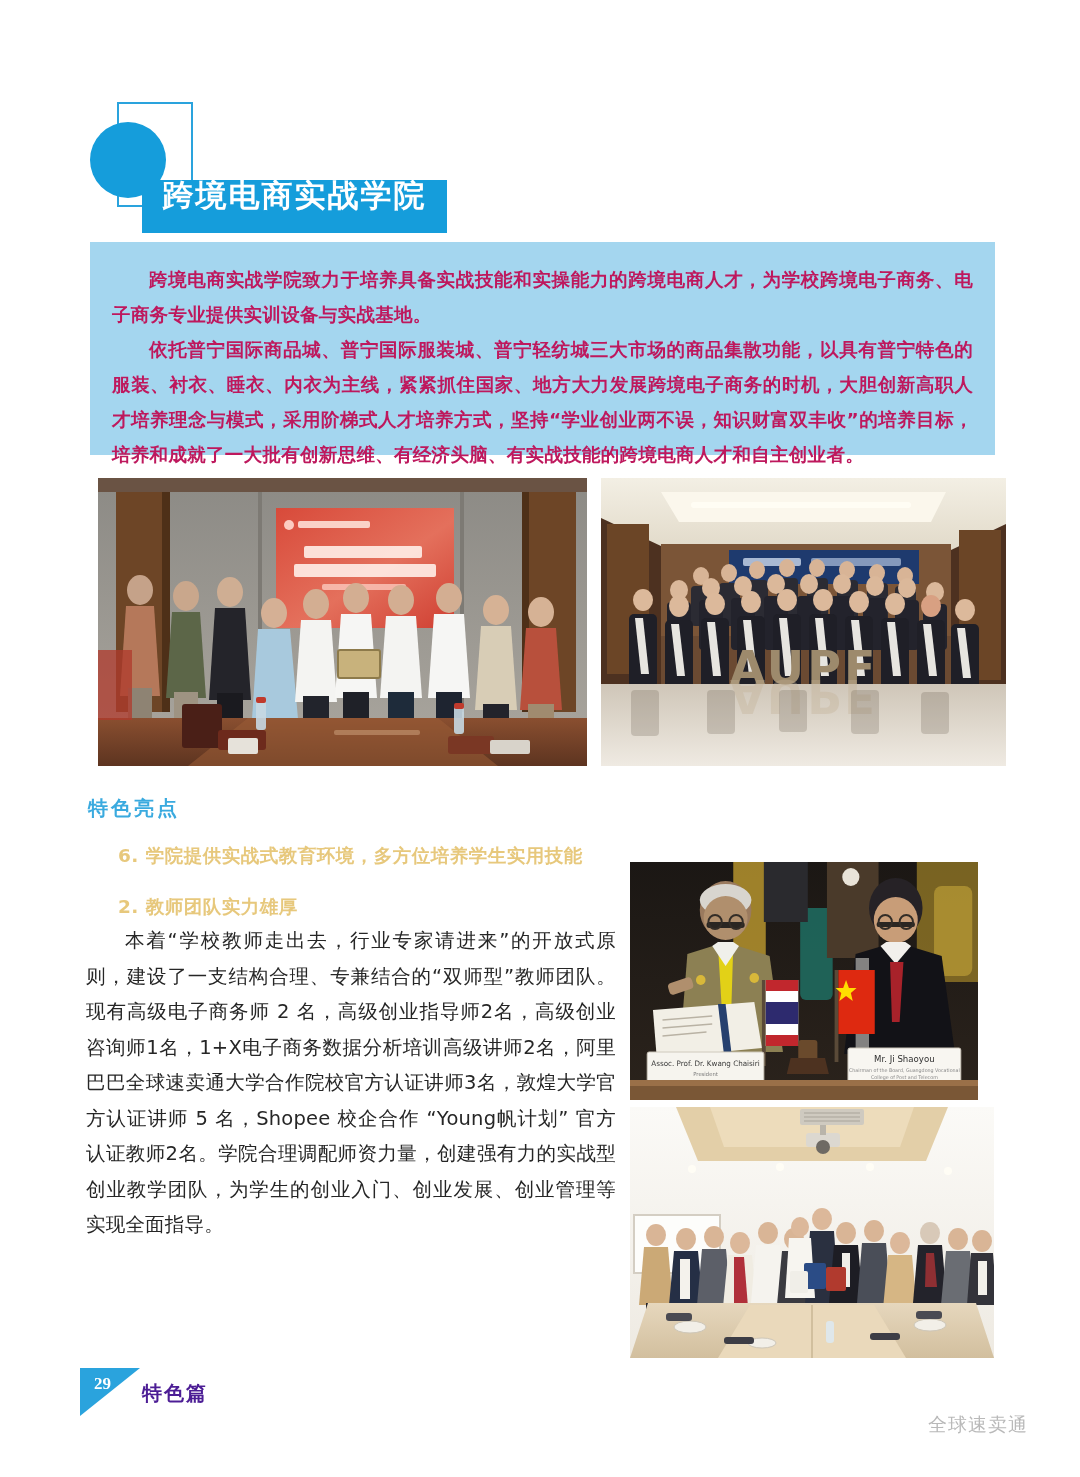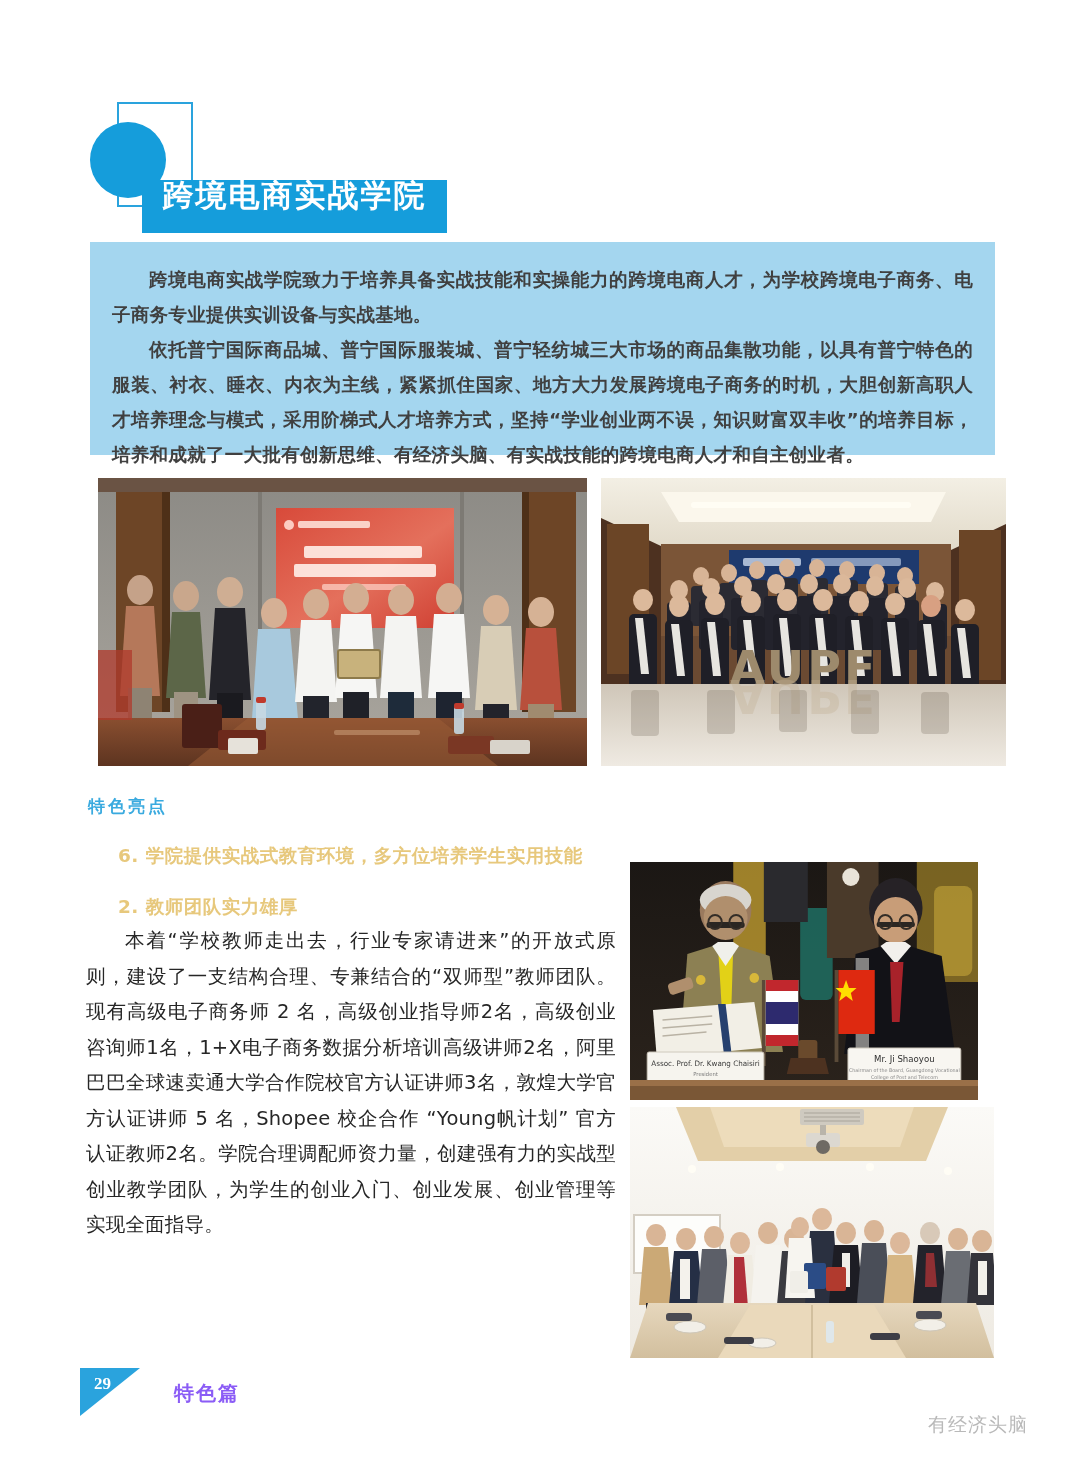--- a/index.html
+++ b/index.html
@@ -72,21 +72,21 @@
     position: absolute;
     left: 90px;
     top: 242px;
     width: 905px;
     height: 213px;
     background: #a4d6ef;
     box-sizing: border-box;
     padding: 20px 22px 12px 22px;
   }
   .intro-para {
-    color: #404040;
+    color: #be185d;
     font-size: 18.5px;
     line-height: 35px;
     text-align: justify;
     text-indent: 2em;
     margin: 0;
     font-family: "DejaVu Sans", "Liberation Sans", sans-serif;
     font-weight: 600;
     letter-spacing: 0.3px;
   }
 
@@ -114,21 +114,21 @@
     height: 288px;
     overflow: hidden;
   }
 
   
   #highlights-heading {
     position: absolute;
     left: 88px;
     top: 795px;
     color: #3aaadf;
-    font-size: 17px;
+    font-size: 20px;
     font-weight: bold;
     letter-spacing: 3px;
     font-family: "DejaVu Sans", "Liberation Sans", sans-serif;
     text-align: center;
   }
 
   
   #left-col {
     position: absolute;
     left: 86px;
@@ -197,26 +197,25 @@
     top: 6px;
     color: #ffffff;
     font-size: 17px;
     font-weight: bold;
     font-family: Liberation Serif, serif;
   }
   #footer-label {
     position: absolute;
     left: 62px;
     top: 12px;
-    color: #8b5cf6;
+    color: #4c1d95;
     font-size: 20px;
     font-weight: bold;
     letter-spacing: 2px;
     font-family: "DejaVu Sans", "Liberation Sans", sans-serif;
-    margin-left: 32px;
   }
   #watermark {
     position: absolute;
     left: 928px;
     top: 1412px;
     color: #b9b9b9;
     font-size: 19px;
     letter-spacing: 1px;
     font-family: "DejaVu Sans", "Liberation Sans", sans-serif;
   }
@@ -678,15 +677,15 @@
       <rect x="196" y="214" width="8" height="22" rx="3" fill="#dfe7ea"></rect>
     </svg>
   </div>
 
   <div id="footer">
     <div id="footer-triangle"></div>
     <div id="footer-page-number">29</div>
     <div id="footer-label">特色篇</div>
   </div>
 
-  <div id="watermark">有经济头脑</div>
+  <div id="watermark">全球速卖通</div>
 
 </div>
 
 </body></html>

